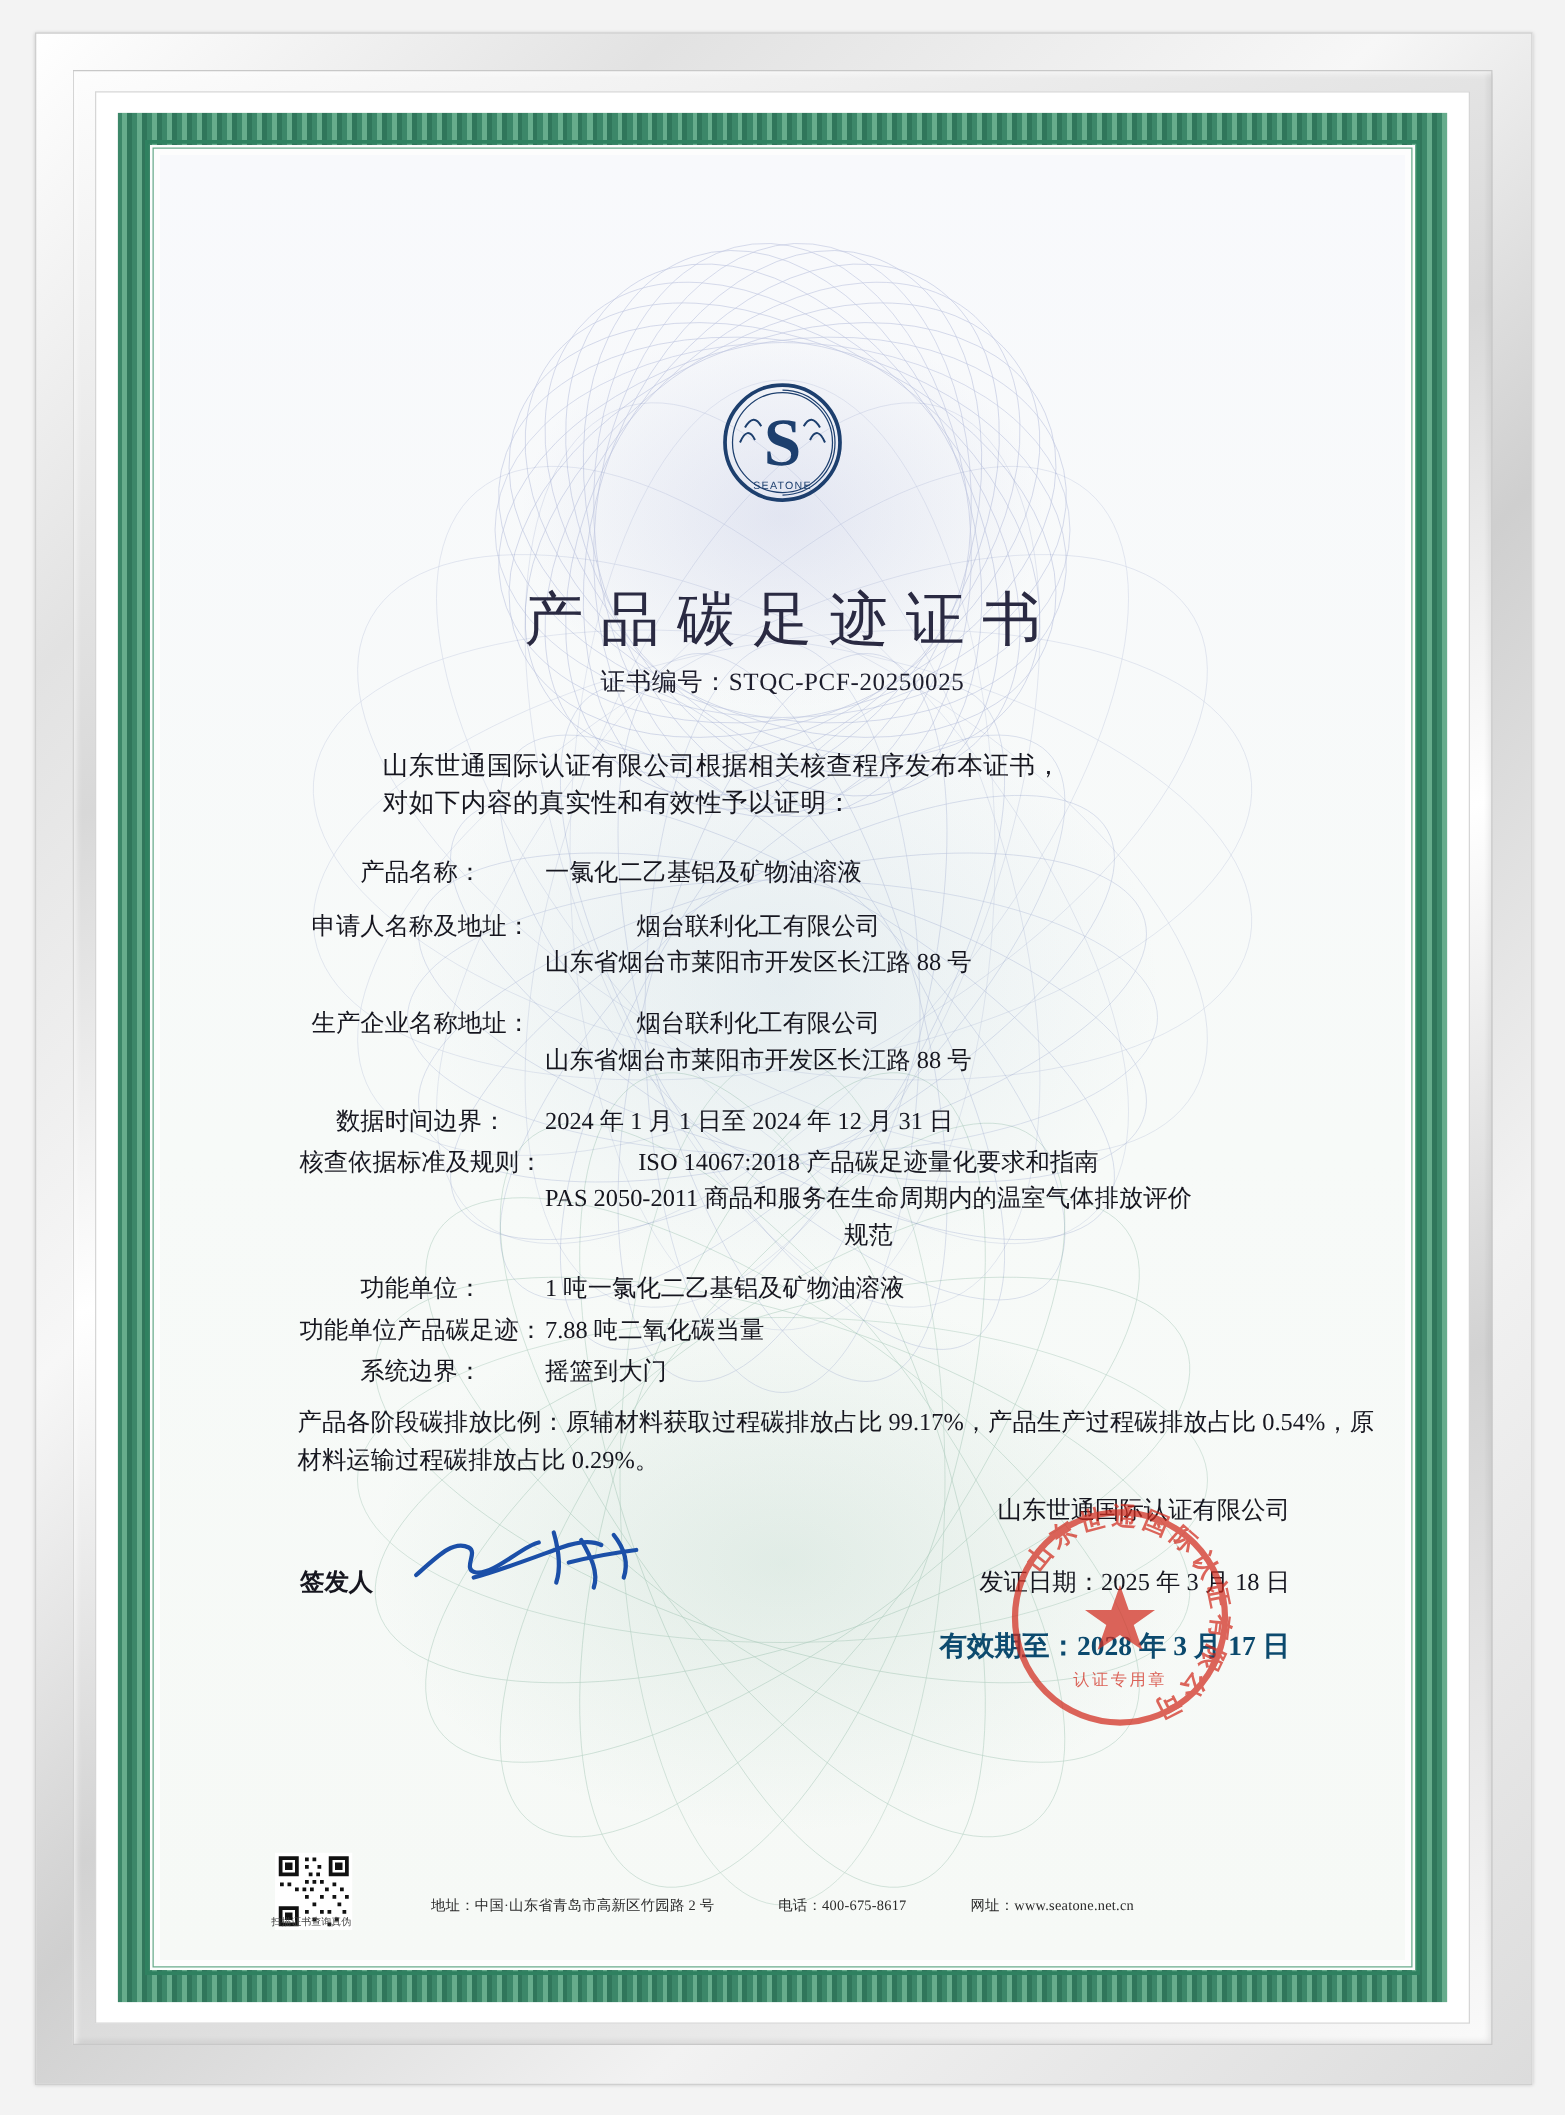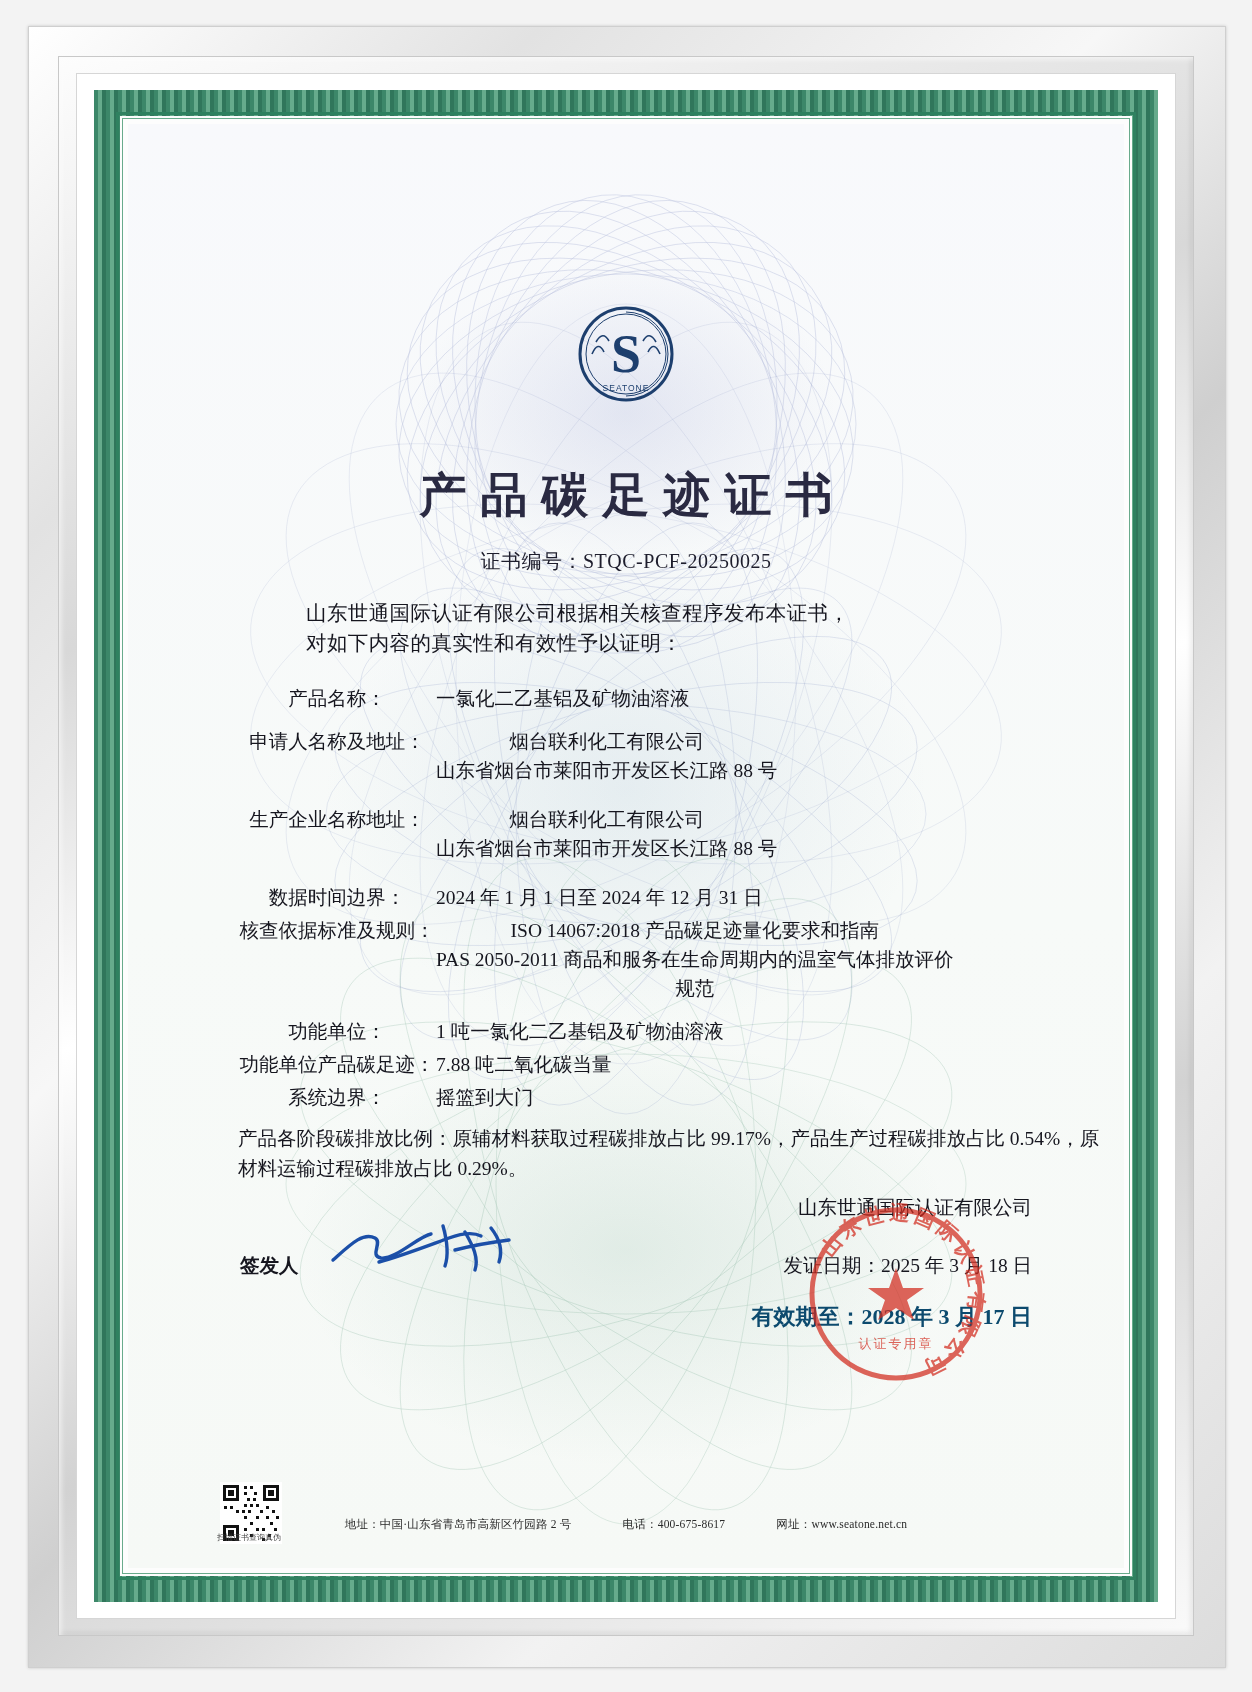--- a/index.html
+++ b/index.html
@@ -114,28 +114,28 @@
     width: 120px; height: 120px;
   }
 
   .title {
     position: absolute;
     top: 340px;
     width: 100%;
     text-align: center;
     font-family: "DejaVu Serif", "Liberation Serif", serif;
     font-size: 47px;
-    font-weight: bold;
+    font-weight: normal;
     letter-spacing: 14px;
     color: #2a2a42;
     text-indent: 14px;
   }
   .cert-no {
     position: absolute;
-    top: 424px;
+    top: 408px;
     width: 100%;
     text-align: center;
     font-size: 20px;
     color: #1d1d2c;
     letter-spacing: 0.5px;
   }
 
   .intro {
     position: absolute;
     left: 178px;

